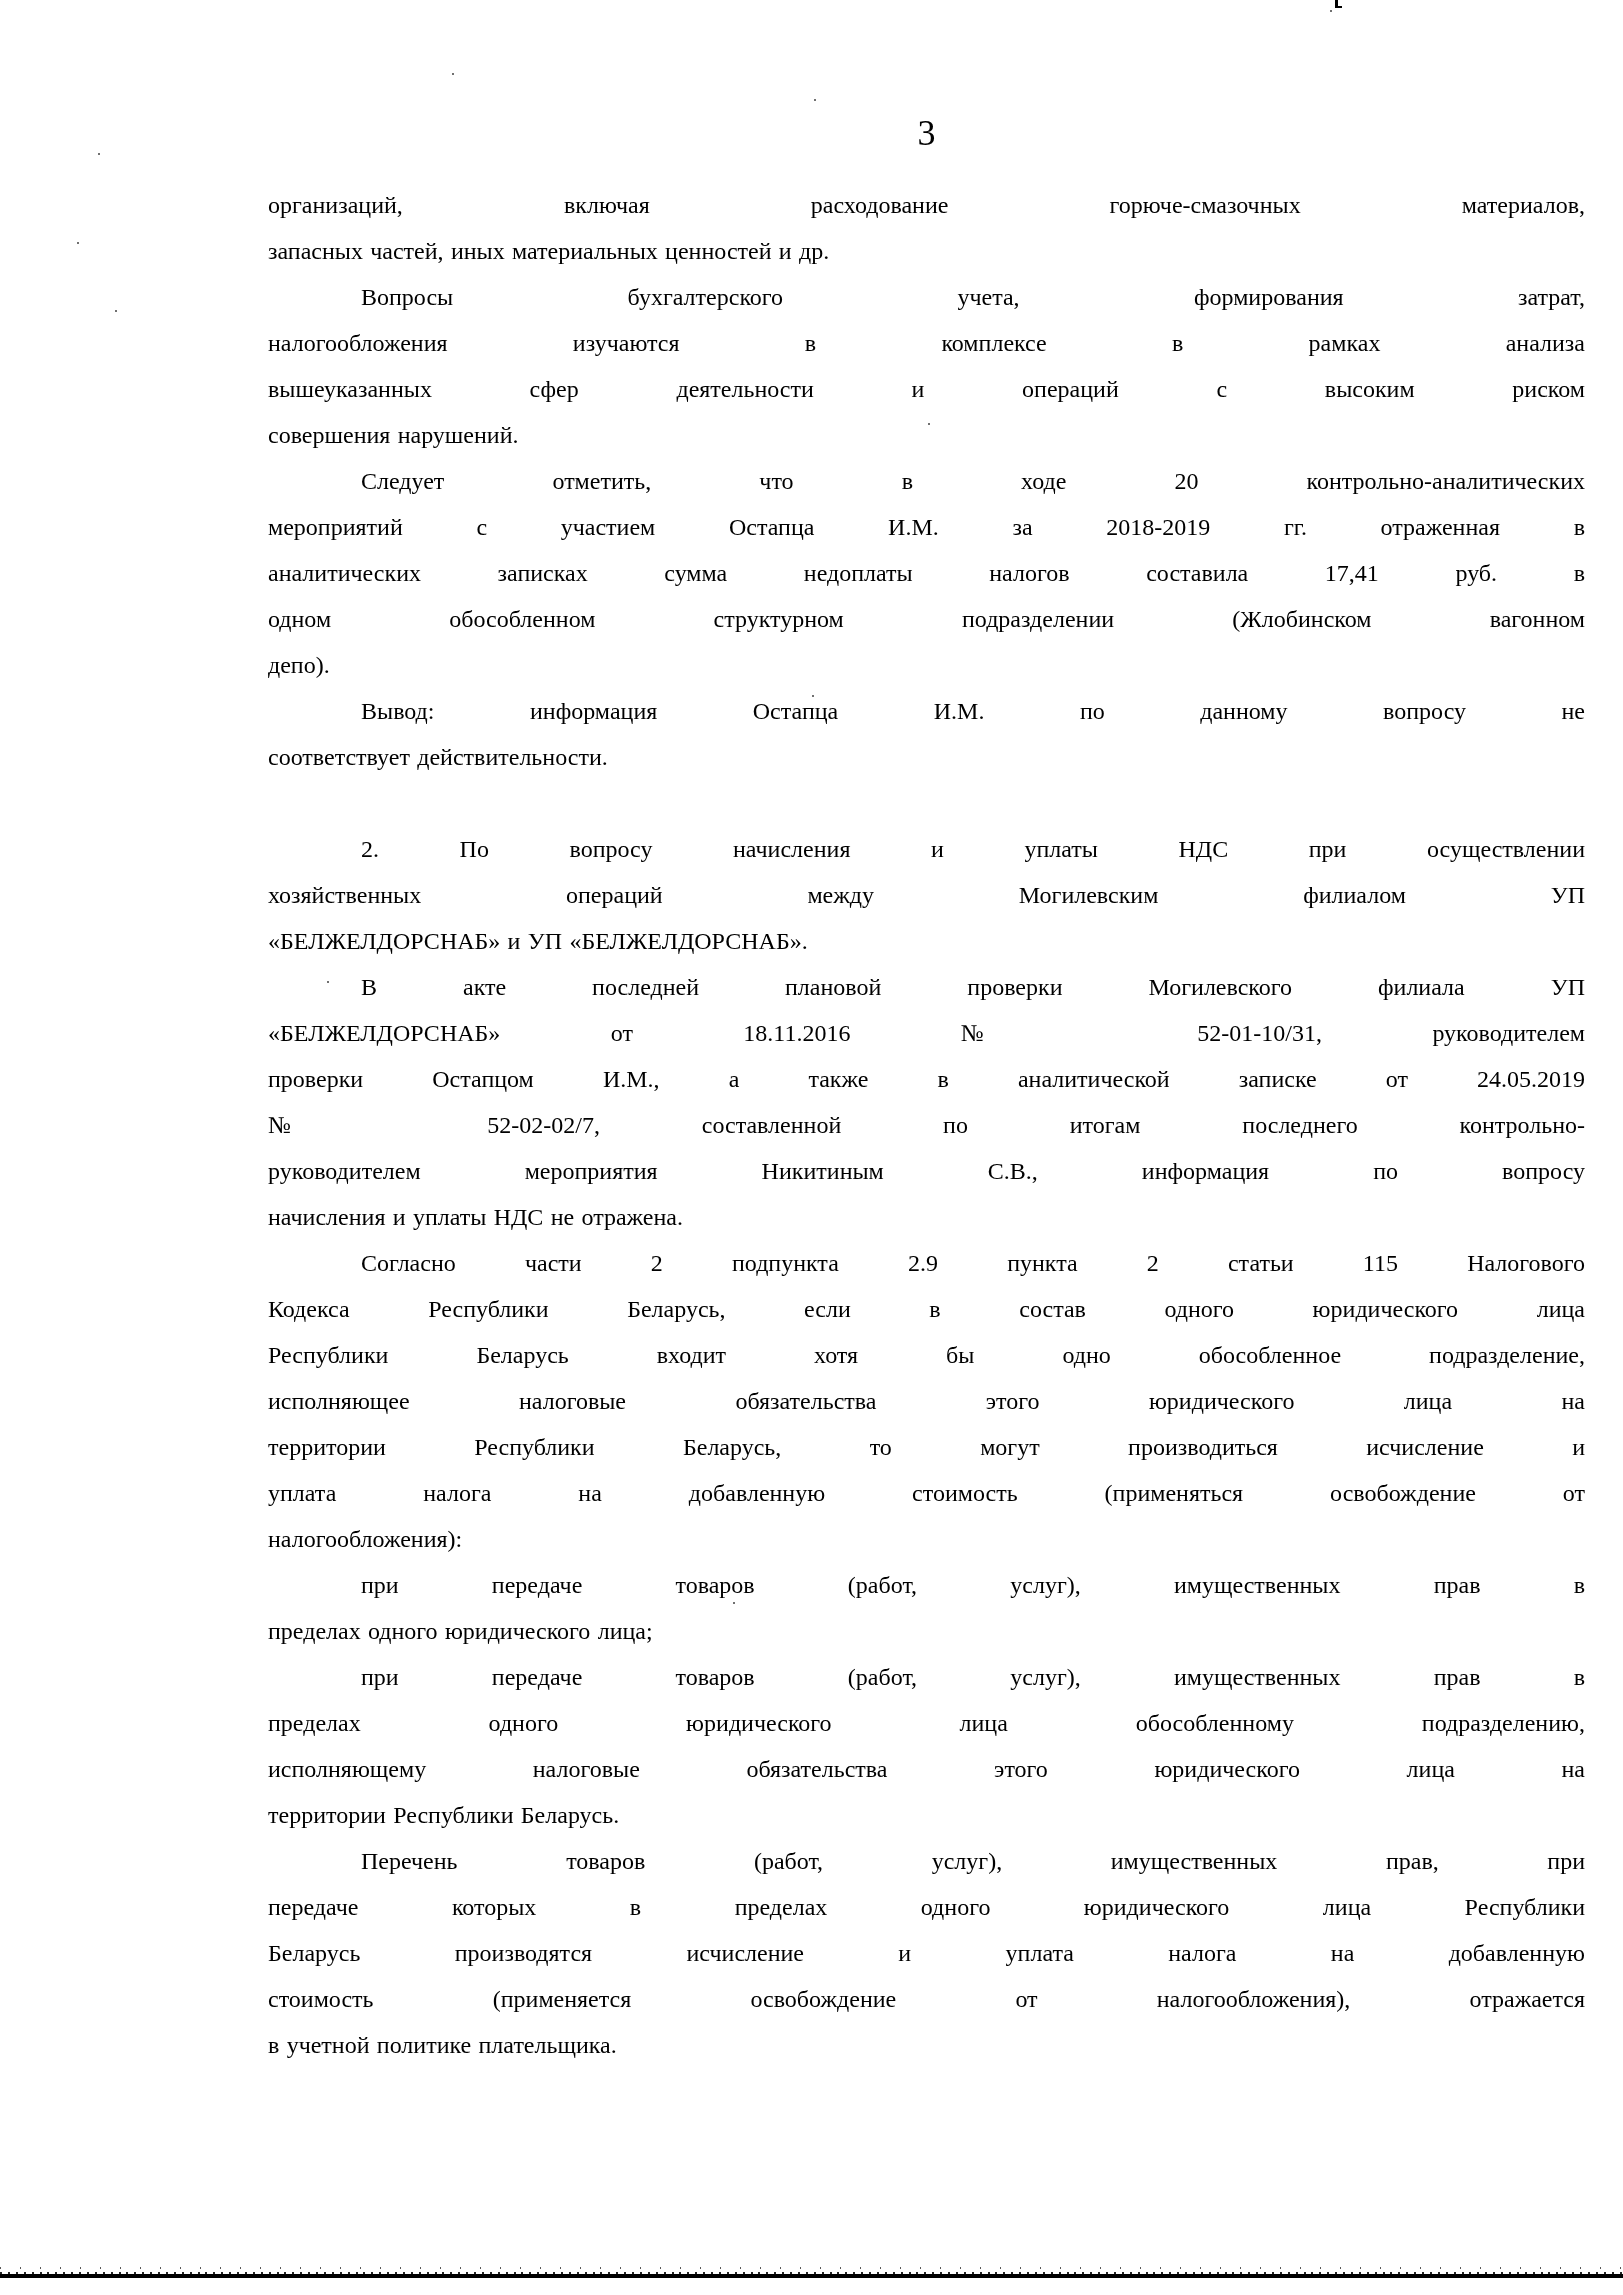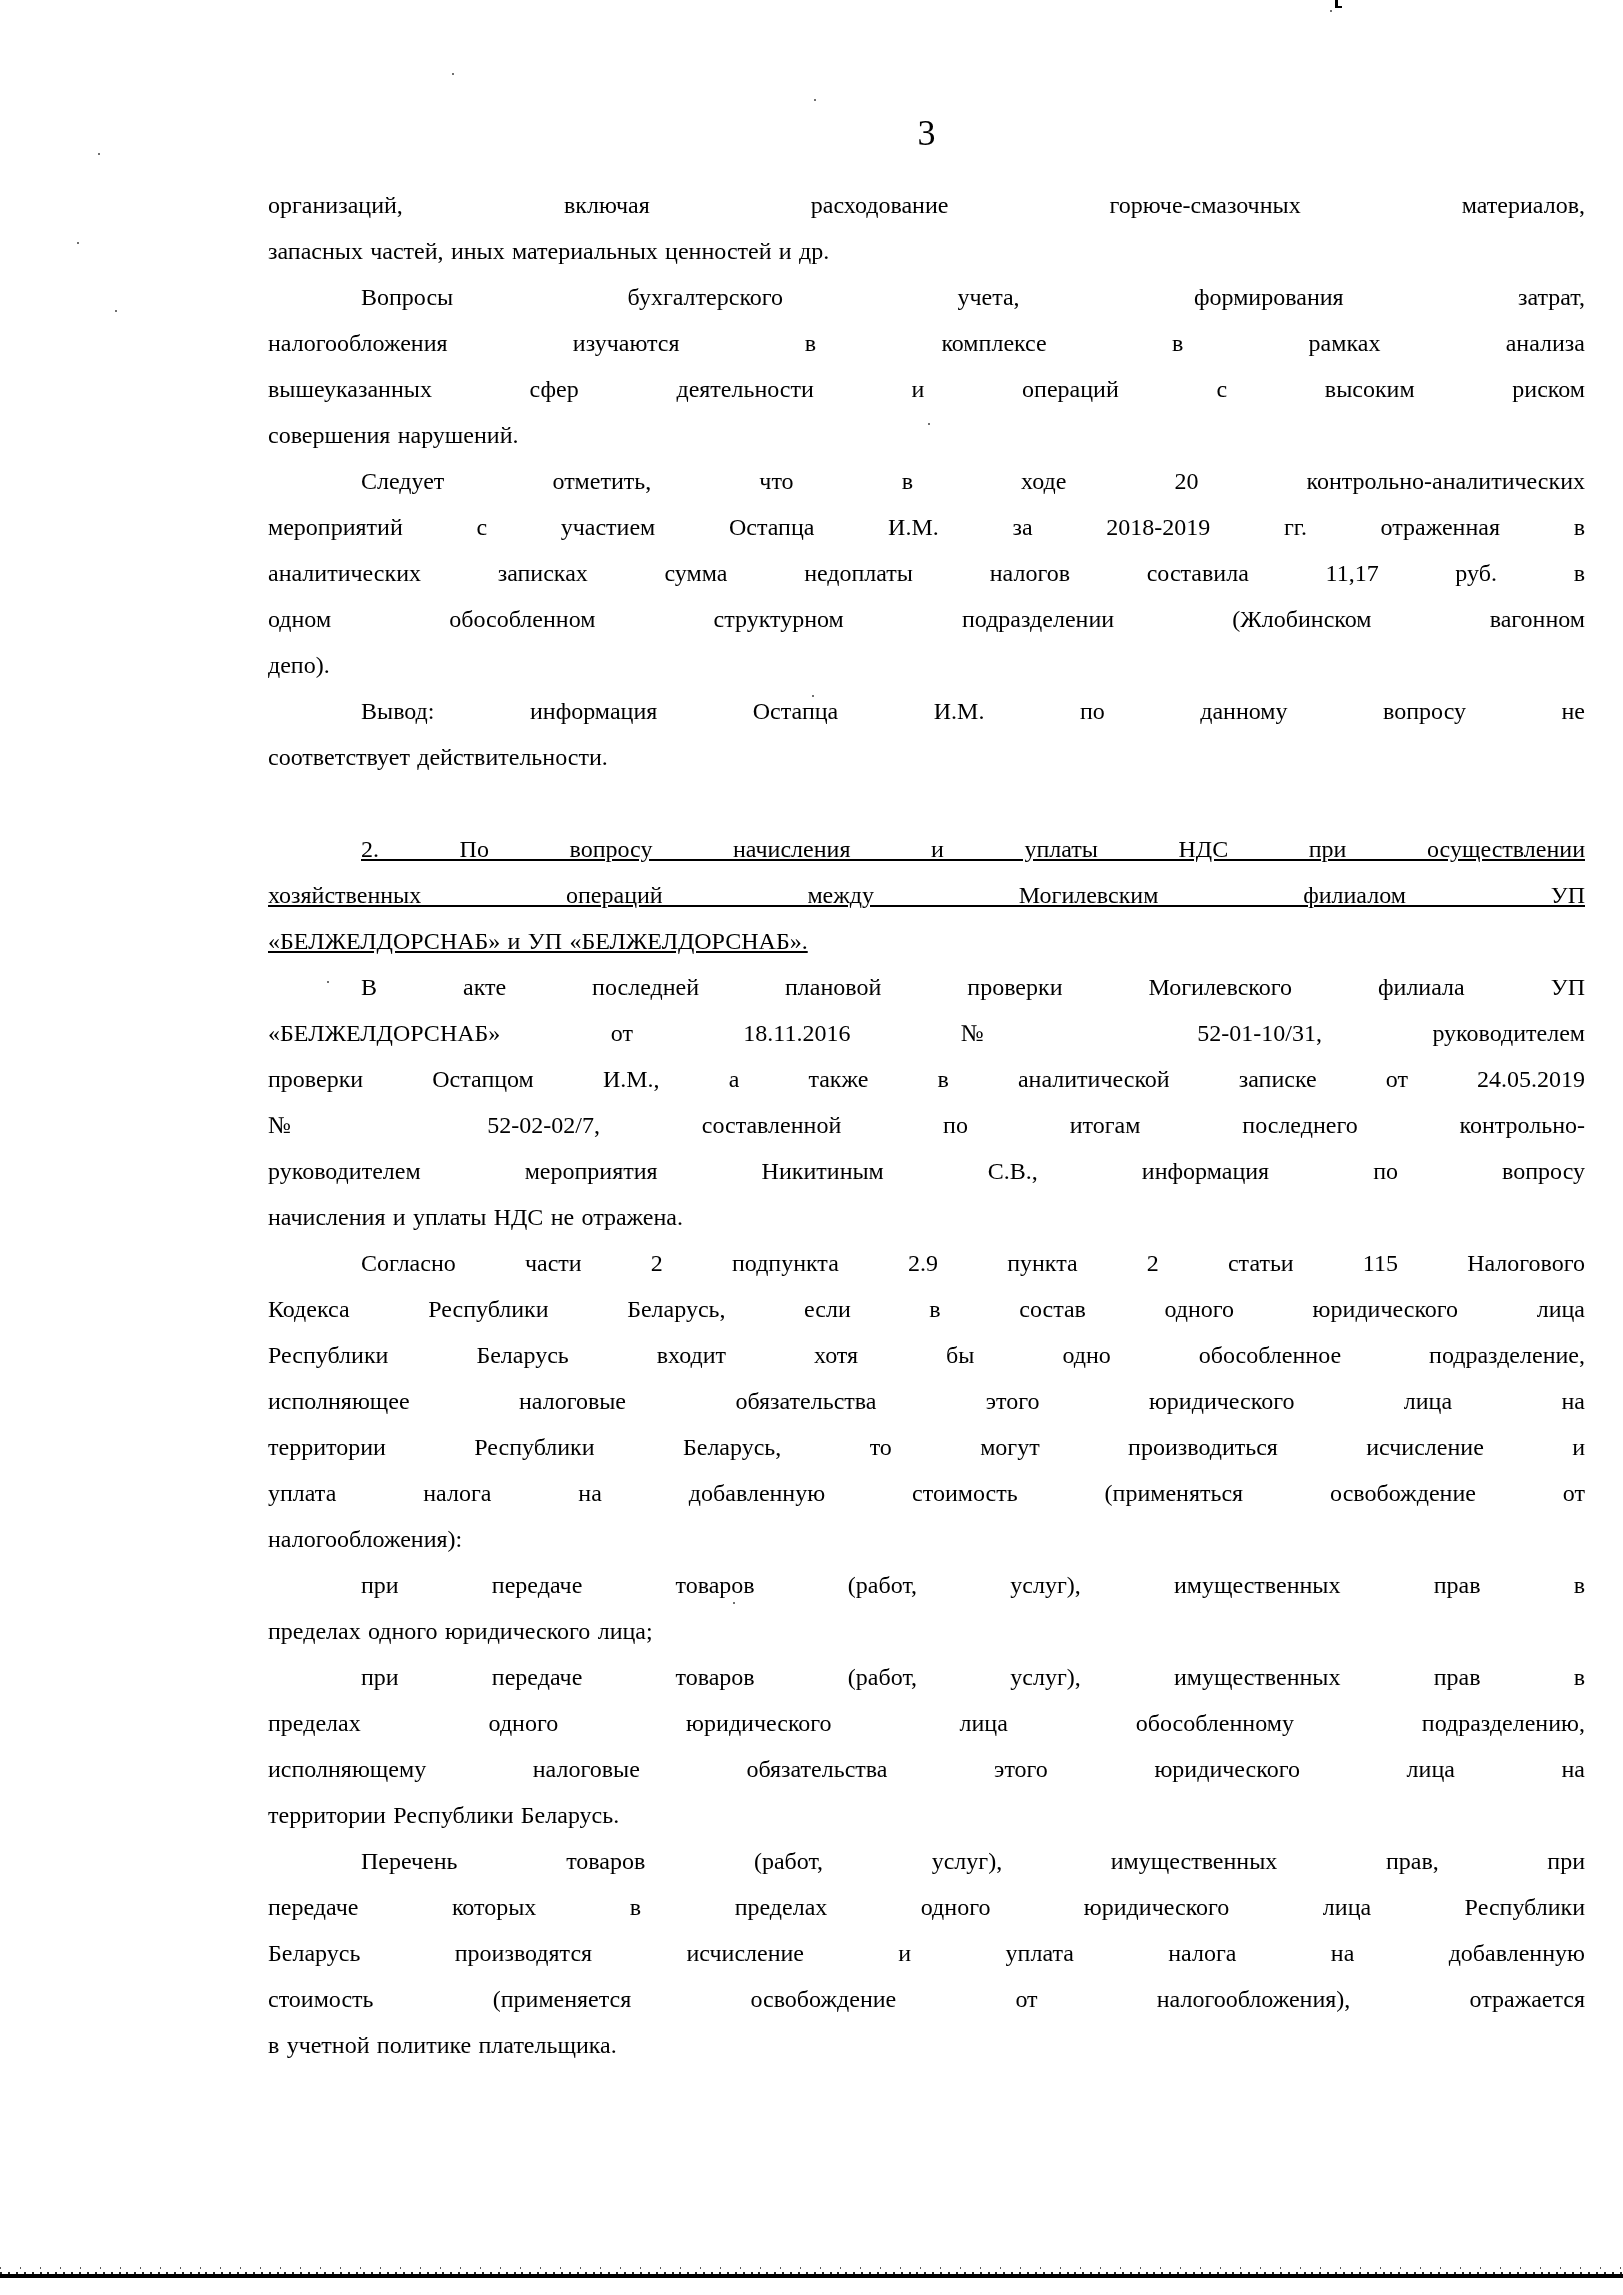--- a/index.html
+++ b/index.html
@@ -43,21 +43,20 @@
     word-spacing: 1.3px;
   }
   .line.last {
     text-align-last: left;
   }
   .line.indent {
     text-indent: 93px;
   }
   .paragraph.space-before {
     margin-top: 46px;
-    text-decoration: underline;
   }
   
   .mark-tr {
     position: absolute;
     left: 1335px;
     top: 0;
     width: 3.3px;
     height: 7.9px;
     background: var(--ink, #000);
   }
@@ -133,21 +132,21 @@
       </div>
       <div class="paragraph">
         <div class="line indent">Вопросы бухгалтерского учета, формирования затрат,</div>
         <div class="line">налогообложения изучаются в комплексе в рамках анализа</div>
         <div class="line">вышеуказанных сфер деятельности и операций с высоким риском</div>
         <div class="line last">совершения нарушений.</div>
       </div>
       <div class="paragraph">
         <div class="line indent">Следует отметить, что в ходе 20 контрольно-аналитических</div>
         <div class="line">мероприятий с участием Остапца И.М. за 2018-2019 гг. отраженная в</div>
-        <div class="line">аналитических записках сумма недоплаты налогов составила 11,17 руб. в</div>
+        <div class="line">аналитических записках сумма недоплаты налогов составила 17,41 руб. в</div>
         <div class="line">одном обособленном структурном подразделении (Жлобинском вагонном</div>
         <div class="line last">депо).</div>
       </div>
       <div class="paragraph">
         <div class="line indent">Вывод: информация Остапца И.М. по данному вопросу не</div>
         <div class="line last">соответствует действительности.</div>
       </div>
       <div class="paragraph space-before">
         <div class="line indent">2. По вопросу начисления и уплаты НДС при осуществлении</div>
         <div class="line">хозяйственных операций между Могилевским филиалом УП</div>

